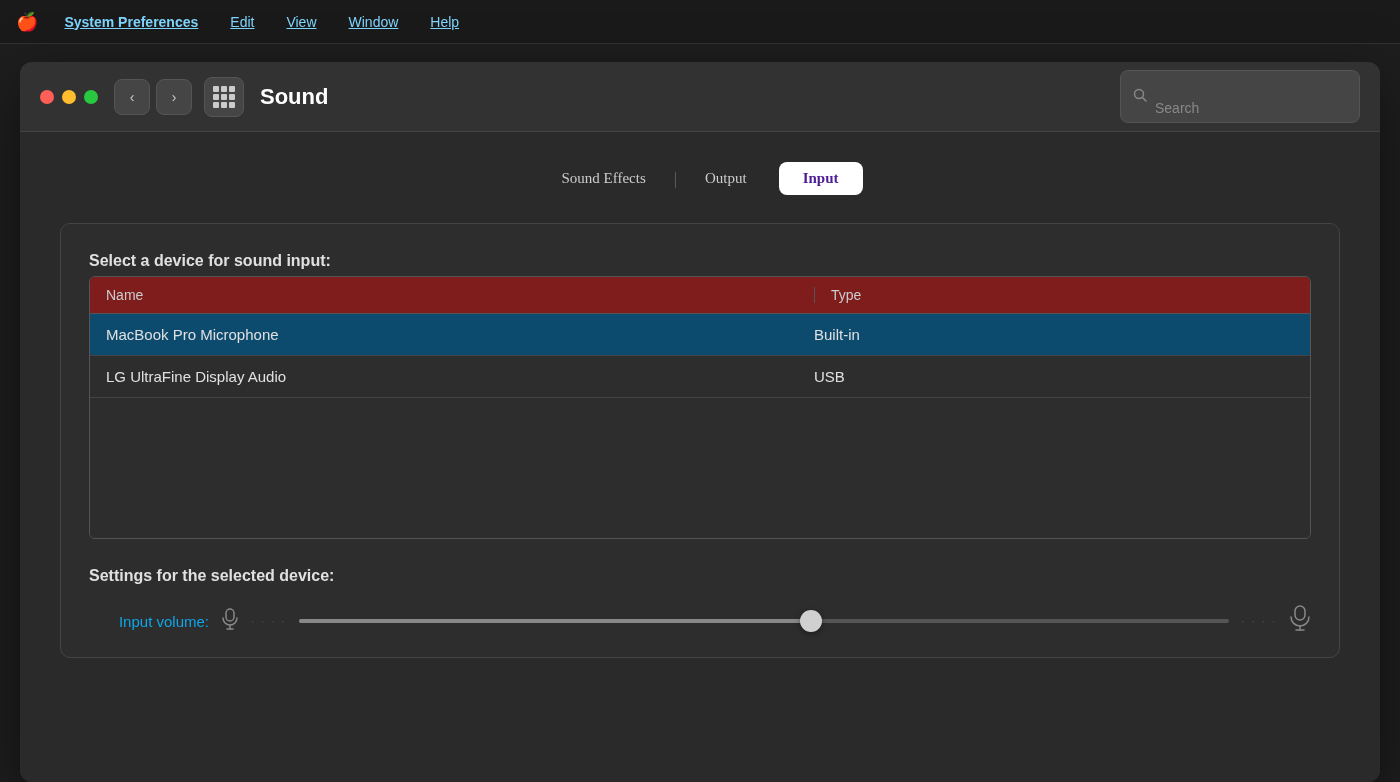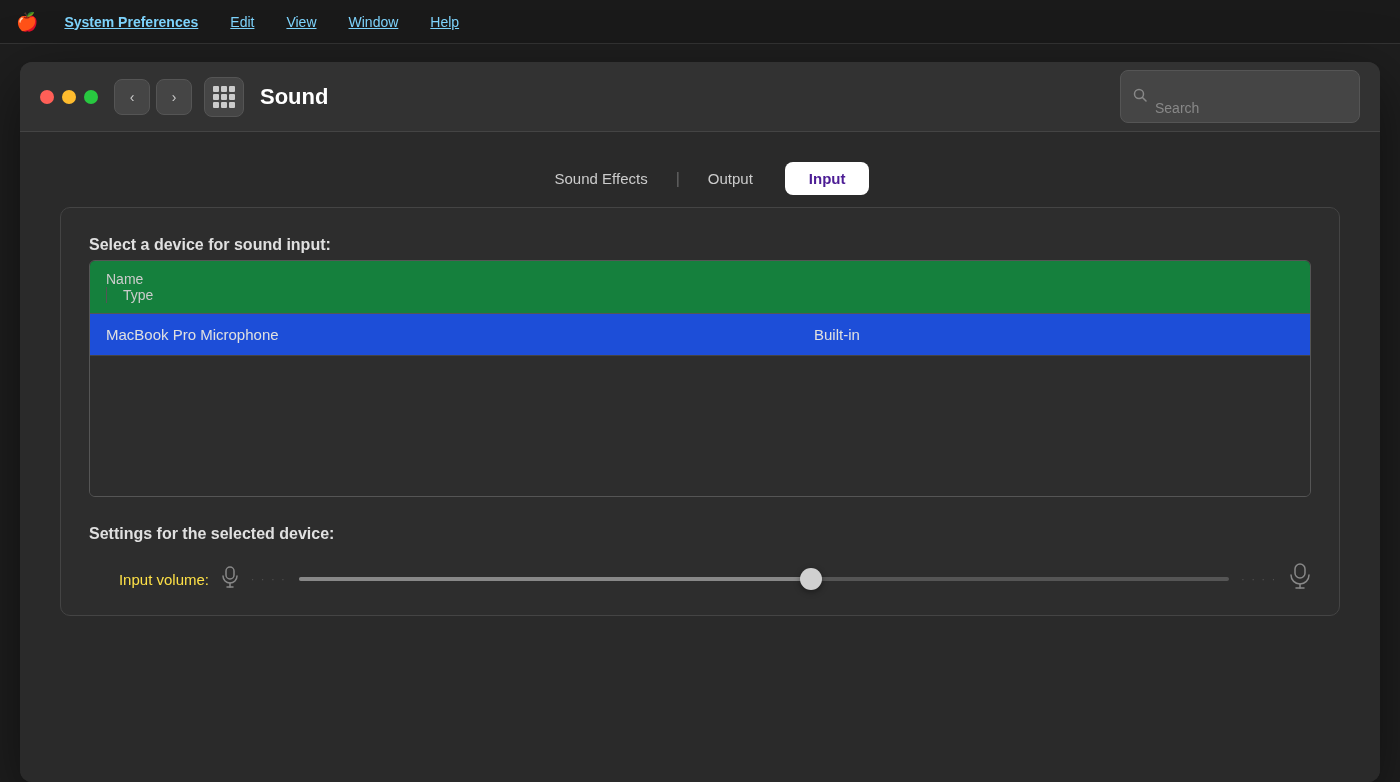--- a/index.html
+++ b/index.html
@@ -175,22 +175,23 @@
       padding: 30px 40px;
       background: #2a2a2a;
       overflow-y: auto;
     }
 
     
     .tabs-container {
       display: flex;
       justify-content: center;
       align-items: center;
-      margin-bottom: 12px;
+      margin-bottom: 28px;
       gap: 0;
+      font-family: Liberation Serif, serif;
     }
 
     .tab {
       padding: 8px 24px;
       font-size: 15px;
       color: #ccc;
       cursor: pointer;
       border-radius: 6px;
       font-weight: 400;
     }
@@ -227,24 +228,23 @@
     .device-table {
       width: 100%;
       border: 1px solid #555;
       border-radius: 6px;
       overflow: hidden;
       margin-bottom: 28px;
     }
 
     .table-header {
       display: flex;
-      background: #15803d;
+      background: #7f1d1d;
       border-bottom: 1px solid #555;
       padding: 10px 16px;
-      flex-direction: column;
     }
 
     .col-name {
       flex: 1;
       font-size: 14px;
       color: #ccc;
       font-weight: 500;
     }
 
     .col-type {
@@ -261,21 +261,21 @@
       padding: 12px 16px;
       border-bottom: 1px solid #444;
       cursor: pointer;
     }
 
     .table-row:last-child {
       border-bottom: none;
     }
 
     .table-row.selected {
-      background: #1d4ed8;
+      background: #0c4a6e;
     }
 
     .row-name {
       flex: 1;
       font-size: 15px;
       color: #e0e0e0;
     }
 
     .row-type {
       width: 480px;
@@ -298,21 +298,21 @@
 
     
     .slider-row {
       display: flex;
       align-items: center;
       gap: 12px;
     }
 
     .slider-label {
       font-size: 15px;
-      color: #fde047;
+      color: #0ea5e9;
       font-weight: 500;
       min-width: 120px;
       text-align: right;
     }
 
     .mic-icon-small {
       font-size: 18px;
       color: #888;
     }
 
@@ -428,20 +428,24 @@
       <p class="panel-heading">Select a device for sound input:</p>
 
       <div class="device-table">
         <div class="table-header">
           <span class="col-name">Name</span>
           <span class="col-type">Type</span>
         </div>
         <div class="table-row selected">
           <span class="row-name">MacBook Pro Microphone</span>
           <span class="row-type">Built-in</span>
+        </div>
+        <div class="table-row">
+          <span class="row-name">LG UltraFine Display Audio</span>
+          <span class="row-type">USB</span>
         </div>
         <div class="empty-rows"></div>
       </div>
 
       <p class="settings-heading">Settings for the selected device:</p>
 
       <div class="slider-row">
         <span class="slider-label">Input volume:</span>
         <span class="mic-icon-small">
           <svg width="18" height="22" viewBox="0 0 18 22" fill="none">

